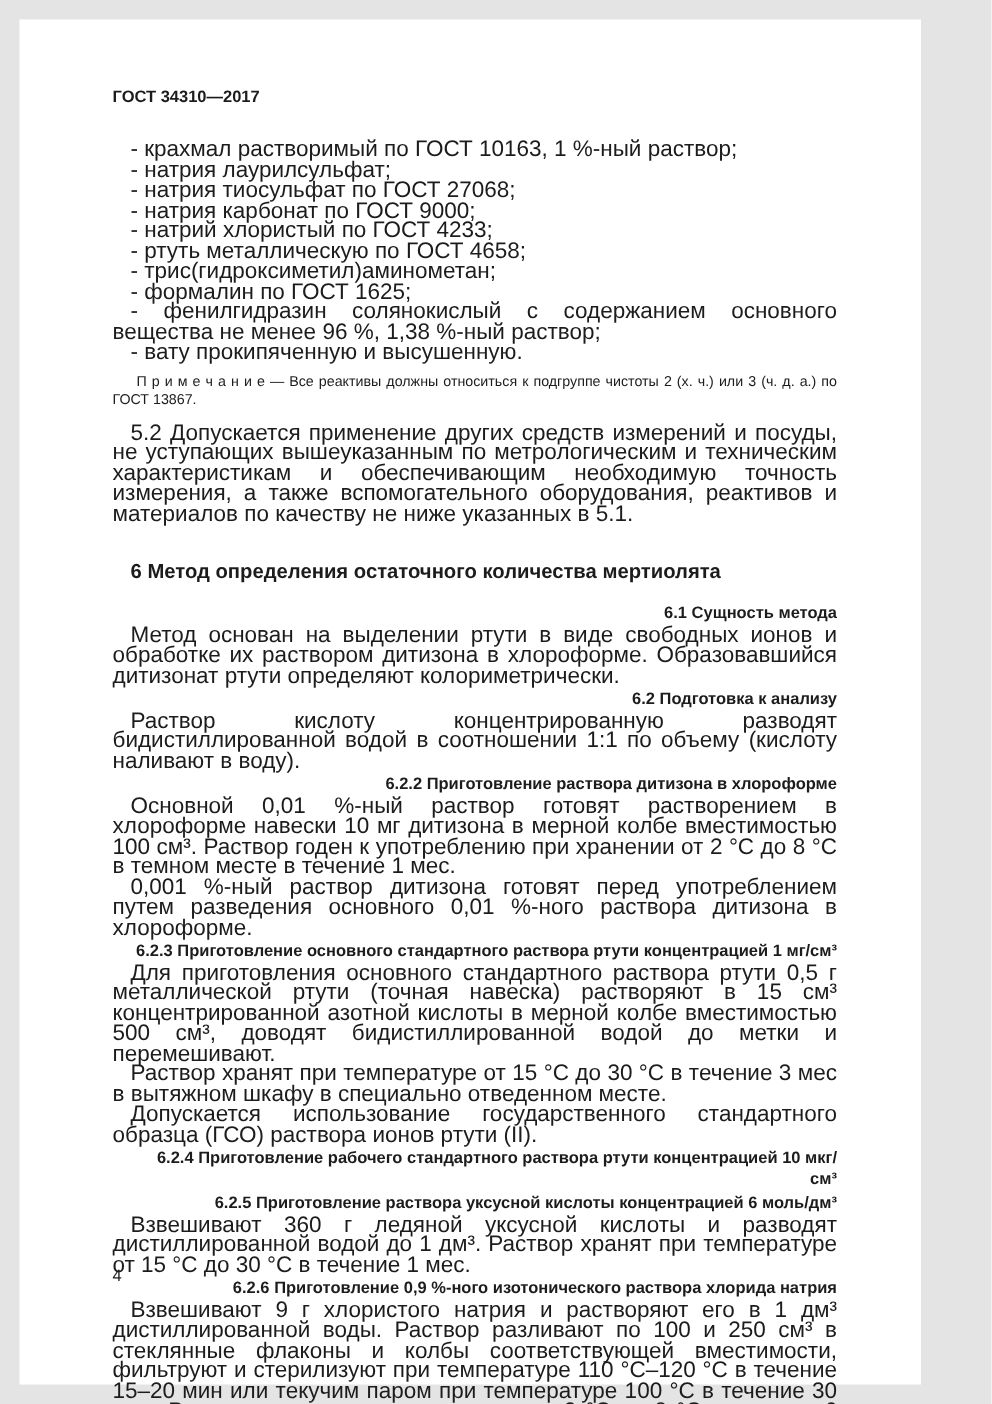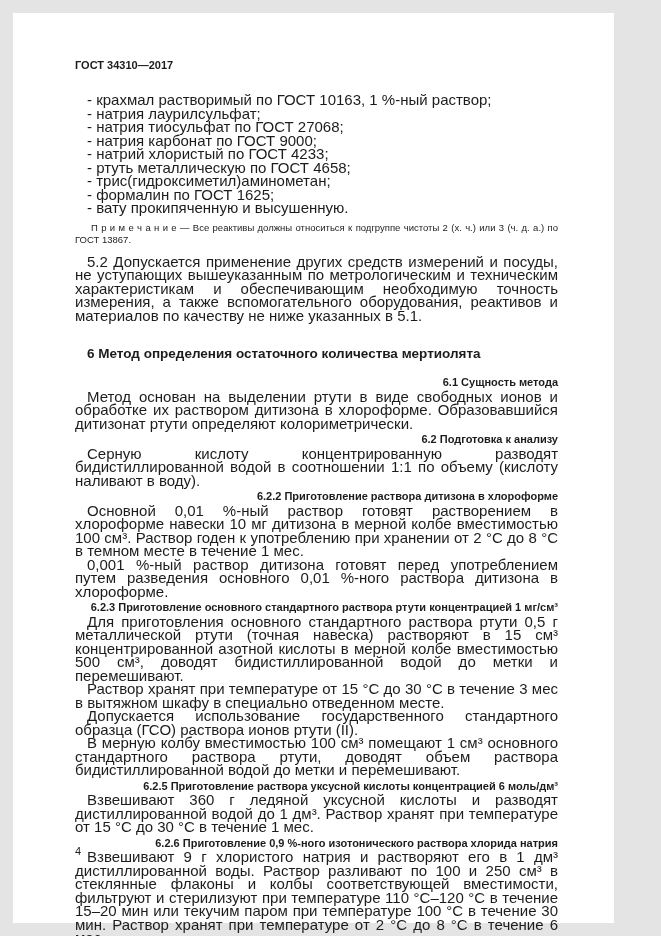--- a/index.html
+++ b/index.html
@@ -75,45 +75,46 @@
   <div class="doc-header">ГОСТ 34310—2017</div>
 
   <p class="li">- крахмал растворимый по ГОСТ 10163, 1 %-ный раствор;</p>
   <p class="li">- натрия лаурилсульфат;</p>
   <p class="li">- натрия тиосульфат по ГОСТ 27068;</p>
   <p class="li">- натрия карбонат по ГОСТ 9000;</p>
   <p class="li">- натрий хлористый по ГОСТ 4233;</p>
   <p class="li">- ртуть металлическую по ГОСТ 4658;</p>
   <p class="li">- трис(гидроксиметил)аминометан;</p>
   <p class="li">- формалин по ГОСТ 1625;</p>
+  <p class="li">- фенилгидразин солянокислый с содержанием основного вещества не менее 96 %, 1,38 %-ный раствор;</p>
   <p class="li">- вату прокипяченную и высушенную.</p>
 
   <p class="note">П р и м е ч а н и е — Все реактивы должны относиться к подгруппе чистоты 2 (х. ч.) или 3 (ч. д. а.) по ГОСТ 13867.</p>
 
   <p class="p p-52">5.2 Допускается применение других средств измерений и посуды, не уступающих вышеуказанным по метрологическим и техническим характеристикам и обеспечивающим необходимую точность измерения, а также вспомогательного оборудования, реактивов и материалов по качеству не ниже указанных в 5.1.</p>
 
   <div class="h1big">6 Метод определения остаточного количества мертиолята</div>
 
   <div class="h2">6.1 Сущность метода</div>
   <p class="p">Метод основан на выделении ртути в виде свободных ионов и обработке их раствором дитизона в хлороформе. Образовавшийся дитизонат ртути определяют колориметрически.</p>
 
   <div class="h2">6.2 Подготовка к анализу</div>
 
-  <p class="p">Серную кислоту концентрированную разводят бидистиллированной водой в соотношении 1:1 по объему (кислоту наливают в воду).</p>
+  <p class="p">Раствор кислоту концентрированную разводят бидистиллированной водой в соотношении 1:1 по объему (кислоту наливают в воду).</p>
 
   <div class="h2">6.2.2 Приготовление раствора дитизона в хлороформе</div>
   <p class="p">Основной 0,01 %-ный раствор готовят растворением в хлороформе навески 10 мг дитизона в мерной колбе вместимостью 100 см³. Раствор годен к употреблению при хранении от 2 °С до 8 °С в темном месте в течение 1 мес.</p>
   <p class="p">0,001 %-ный раствор дитизона готовят перед употреблением путем разведения основного 0,01 %-ного раствора дитизона в хлороформе.</p>
 
   <div class="h2">6.2.3 Приготовление основного стандартного раствора ртути концентрацией 1 мг/см³</div>
   <p class="p">Для приготовления основного стандартного раствора ртути 0,5 г металлической ртути (точная навеска) растворяют в 15 см³ концентрированной азотной кислоты в мерной колбе вместимостью 500 см³, доводят бидистиллированной водой до метки и перемешивают.</p>
   <p class="p">Раствор хранят при температуре от 15 °С до 30 °С в течение 3 мес в вытяжном шкафу в специально отведенном месте.</p>
   <p class="p">Допускается использование государственного стандартного образца (ГСО) раствора ионов ртути (II).</p>
 
-  <p class="p">В мерную колбу вместимостью 100 см³ помещают 1 см³ основного стандартного раствора ртути, доводят объем раствора бидистиллированной водой до метки и перемешивают.</p>
+  <div class="h2">6.2.4 Приготовление рабочего стандартного раствора ртути концентрацией 10 мкг/см³</div>
 
   <div class="h2">6.2.5 Приготовление раствора уксусной кислоты концентрацией 6 моль/дм³</div>
   <p class="p">Взвешивают 360 г ледяной уксусной кислоты и разводят дистиллированной водой до 1 дм³. Раствор хранят при температуре от 15 °С до 30 °С в течение 1 мес.</p>
 
   <div class="h2">6.2.6 Приготовление 0,9 %-ного изотонического раствора хлорида натрия</div>
   <p class="p">Взвешивают 9 г хлористого натрия и растворяют его в 1 дм³ дистиллированной воды. Раствор разливают по 100 и 250 см³ в стеклянные флаконы и колбы соответствующей вместимости, фильтруют и стерилизуют при температуре 110 °С–120 °С в течение 15–20 мин или текучим паром при температуре 100 °С в течение 30 мин. Раствор хранят при температуре от 2 °С до 8 °С в течение 6 мес.</p>
 
   <div class="page-number">4</div>
 
 </div>

